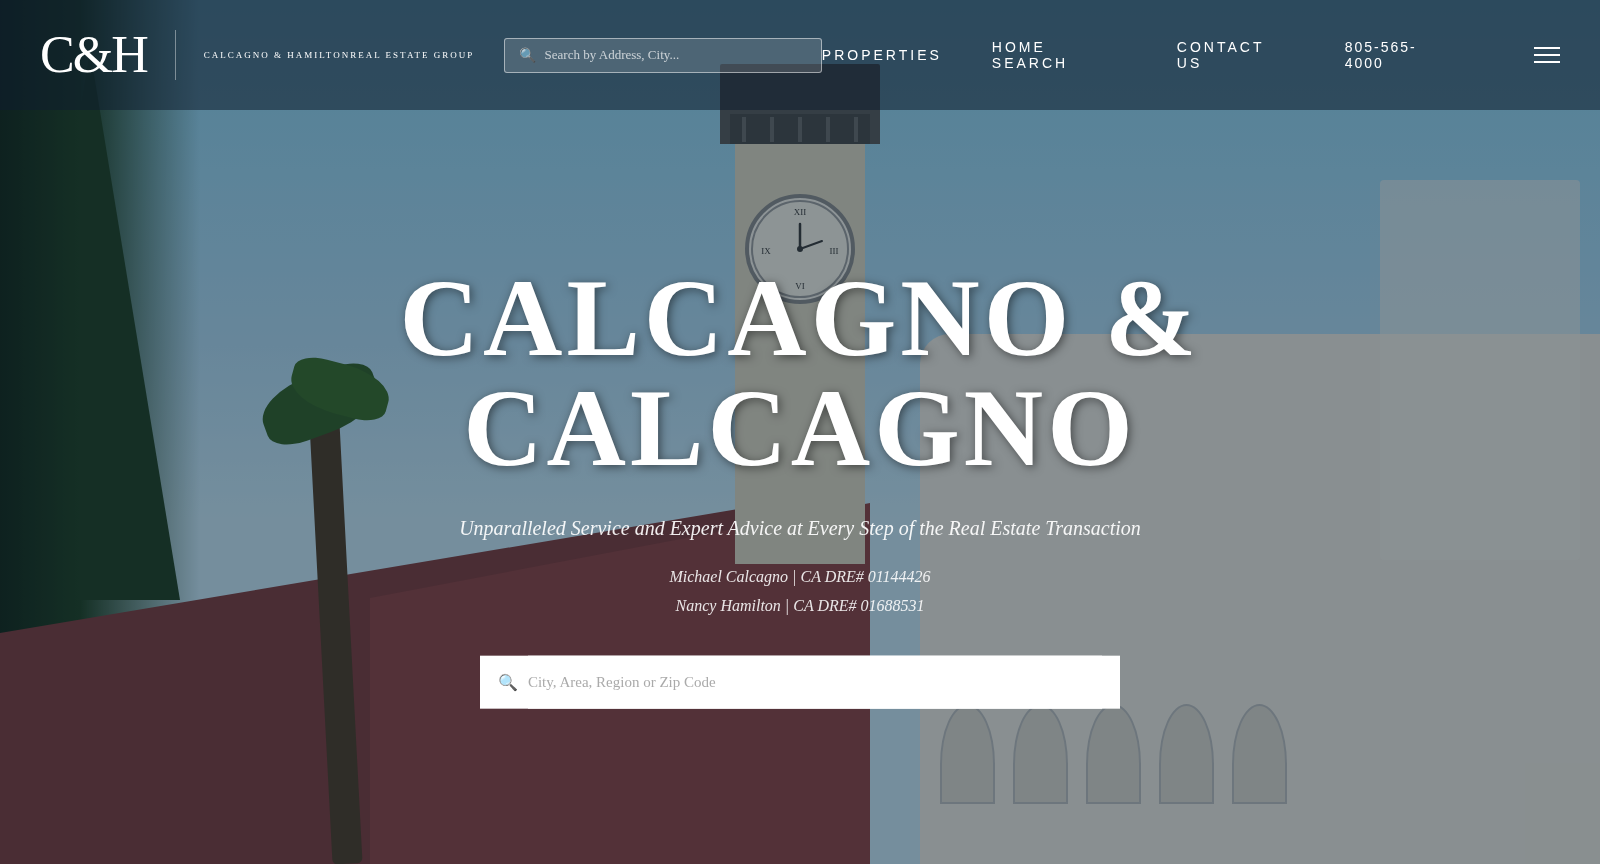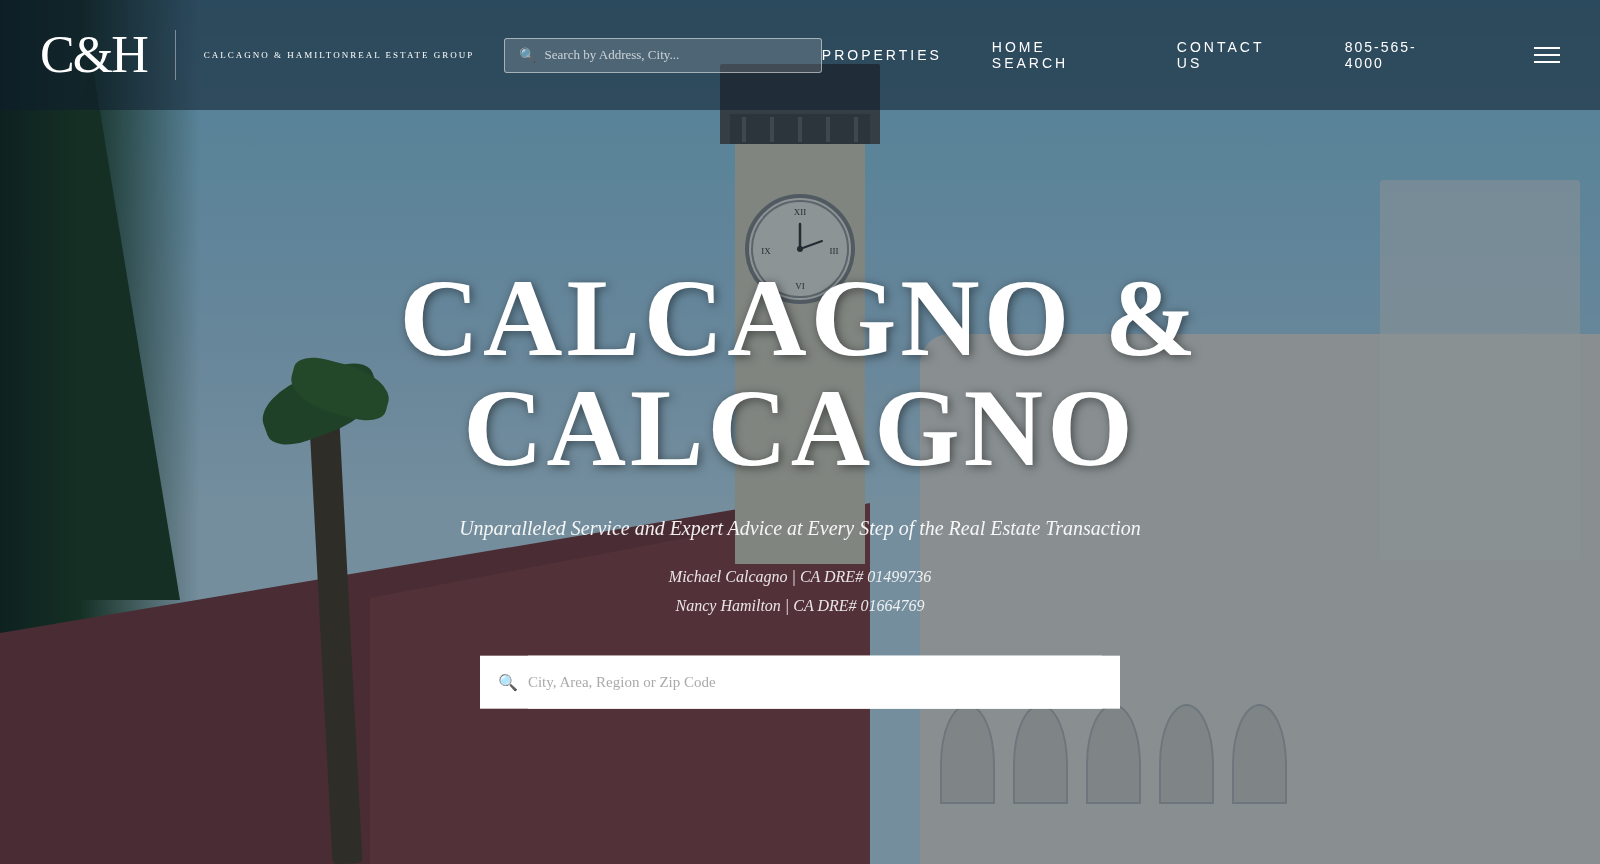--- a/index.html
+++ b/index.html
@@ -369,22 +369,22 @@
     </div>
   </nav>
 
   <div class="hero-content">
     <h1 class="main-title">
       <span>CALCAGNO &amp;</span><br>
       <span>CALCAGNO</span>
     </h1>
     <p class="tagline">Unparalleled Service and Expert Advice at Every Step of the Real Estate Transaction</p>
     <div class="agent-info">
-      <div>Michael Calcagno | CA DRE# 01499736</div>
-      <div>Nancy Hamilton | CA DRE# 01664769</div>
+      <div>Michael Calcagno | CA DRE# 01144426</div>
+      <div>Nancy Hamilton | CA DRE# 01688531</div>
     </div>
 
     <div class="search-section">
       <div class="search-input-wrap">
         <span class="search-icon-main">🔍</span>
         <input type="text" class="search-input-main" placeholder="City, Area, Region or Zip Code" style="">
       </div>
     </div>
   </div>
 </div>

